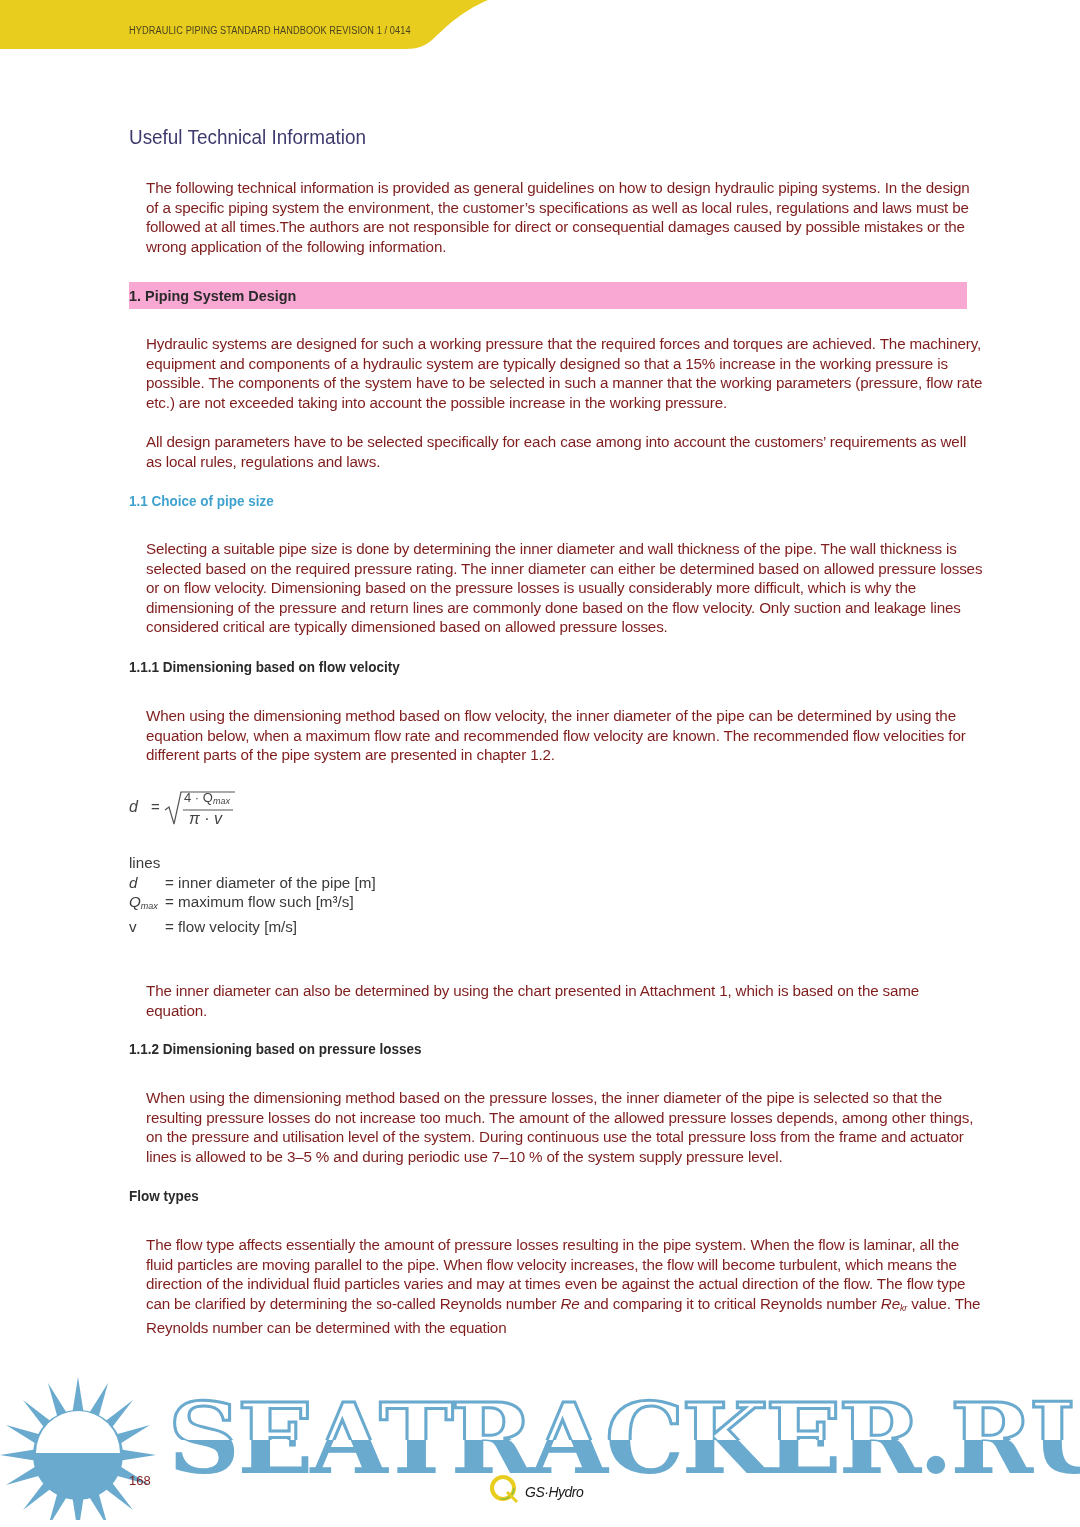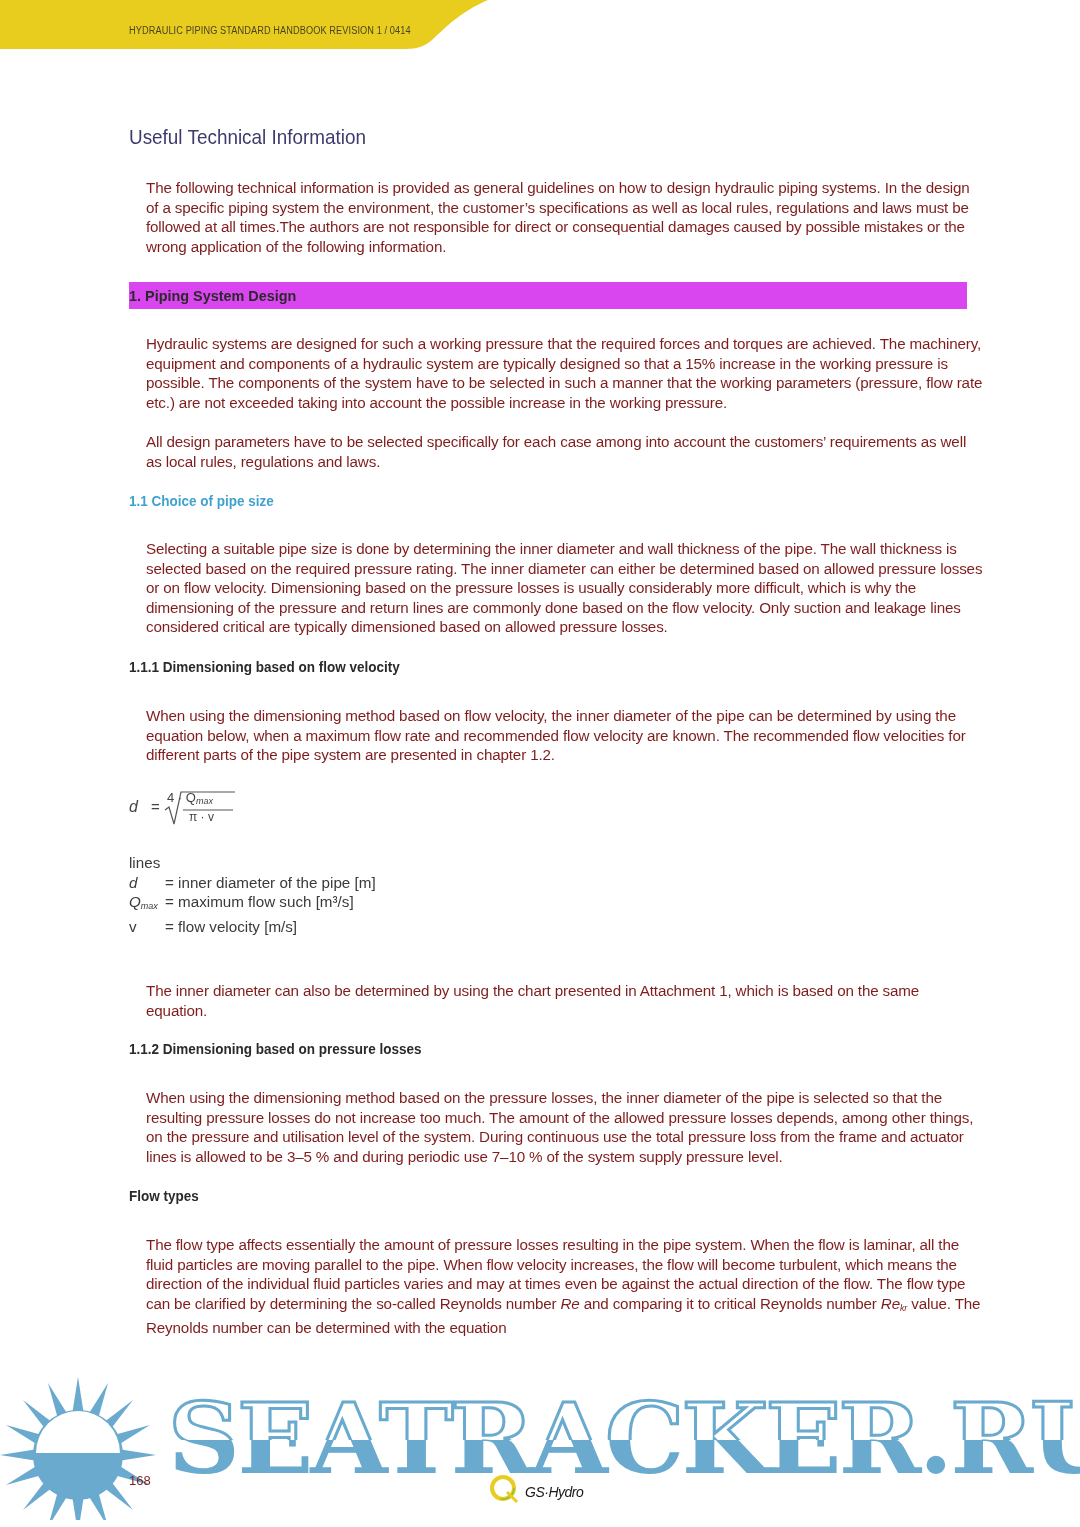--- a/index.html
+++ b/index.html
@@ -5,30 +5,30 @@
   html, body { margin: 0; padding: 0; background: #ffffff; }
   body { width: 1080px; height: 1527px; position: relative; overflow: hidden;
          font-family: "Liberation Sans", "DejaVu Sans", sans-serif; color: #3a3a3a; }
   .header-band { position: absolute; left: 0; top: 0; width: 1080px; height: 50px; padding-left: 36px; }
   .header-band svg { position: absolute; left: 0; top: 0; }
   .header-text { position: absolute; left: 129px; top: 25px; font-size: 10px; letter-spacing: 0.1px;
                  color: #4a4320; font-family: "Liberation Sans", sans-serif; transform: scaleX(0.92); transform-origin: left; }
   .content { position: absolute; left: 129px; top: 0; width: 838px; }
   .page-title { position: absolute; top: 125px; left: 0; font-size: 21px; color: #3d3a6e; margin: 0; font-weight: normal; transform: scaleX(0.9); transform-origin: left; }
   .para { position: absolute; left: 8px; width: 838px; font-size: 15.2px; line-height: 19.6px; color: #7f1d1d; margin: 9px; letter-spacing: -0.15px; }
-  .section-bar { position: absolute; left: 0; top: 282px; width: 838px; height: 27px; background: #d946ef; }
+  .section-bar { position: absolute; left: 0; top: 282px; width: 838px; height: 27px; background: #f9a8d4; }
   .section-bar span { position: absolute; left: 0; top: 5px; font-size: 15.5px; font-weight: bold; color: #2a2a2a; transform: scaleX(0.93); transform-origin: left; }
   .h2 { position: absolute; left: 0; font-size: 15px; font-weight: bold; color: #3fa2cf; margin: 0; transform: scaleX(0.9); transform-origin: left; }
   .h3 { position: absolute; left: 0; font-size: 15px; font-weight: bold; color: #2a2a2a; margin: 0; transform: scaleX(0.9); transform-origin: left; }
   .formula { position: absolute; left: 0; top: 788px; height: 45px; width: 200px; font-size: 15px; color: #444; }
   .formula .var-d { position: absolute; left: 0; top: 10px; font-style: italic; font-size: 16px; }
   .formula .eq { position: absolute; left: 22px; top: 10px; }
   .formula svg { position: absolute; left: 34px; top: 0; }
-  .formula .num { position: absolute; left: 38px; top: 2px; font-size: 13px; }
-  .formula .den { position: absolute; left: 60px; top: 22px; font-size: 12px; }
+  .formula .num { position: absolute; left: 55px; top: 2px; font-size: 13px; }
+  .formula .den { position: absolute; left: 60px; top: 22px; font-size: 16px; font-style: italic; }
   .sub { font-size: 9px; font-style: italic; vertical-align: -2px; }
   .where-block { position: absolute; left: 0; top: 853px; font-size: 15.2px; line-height: 19.6px; color: #3a3a3a; }
   .where-row { display: flex; }
   .where-row .sym { width: 36px; font-style: italic; }
   .where-row .sym.plain { font-style: normal; }
   .page-number { position: absolute; left: 129px; top: 1473px; font-size: 13px; color: #7f1d1d; z-index: 3; }
   .logo { position: absolute; left: 487px; top: 1472px; width: 110px; height: 32px; z-index: 3; }
   .logo-text { position: absolute; left: 38px; top: 12px; font-size: 14px; font-weight: normal; font-style: italic; color: #1a1a1a; letter-spacing: -0.5px; }
   .watermark { position: absolute; left: 0; top: 1370px; width: 1080px; height: 150px; z-index: 2; pointer-events: none; }
   .wm-text { position: absolute; left: 168px; top: 1390px; font-family: "DejaVu Serif", serif; font-weight: bold; font-size: 98px; letter-spacing: -3px;

